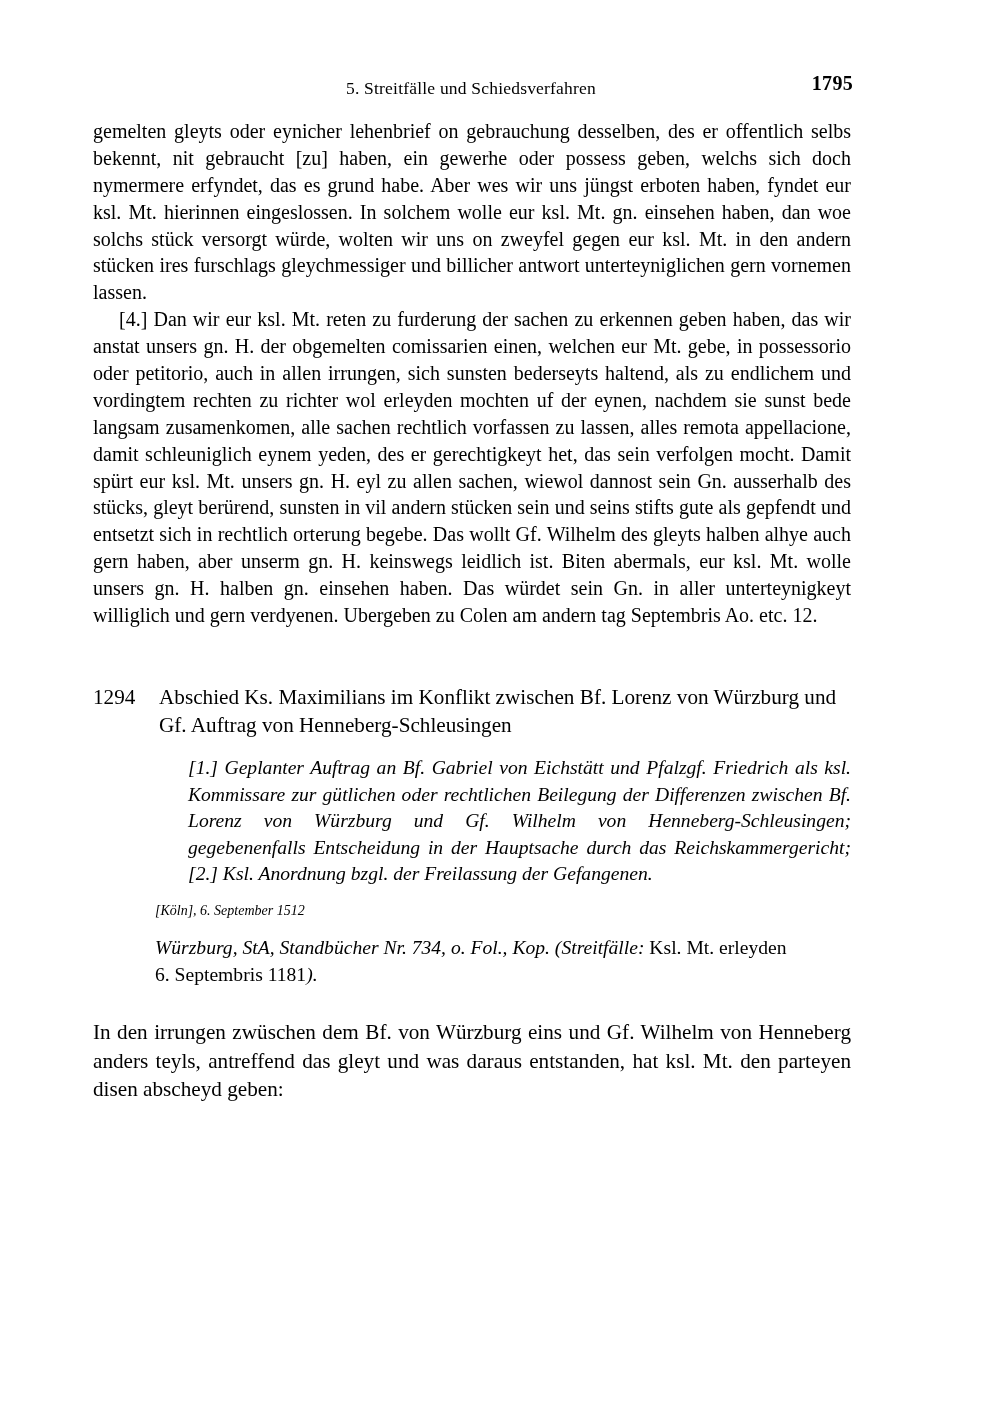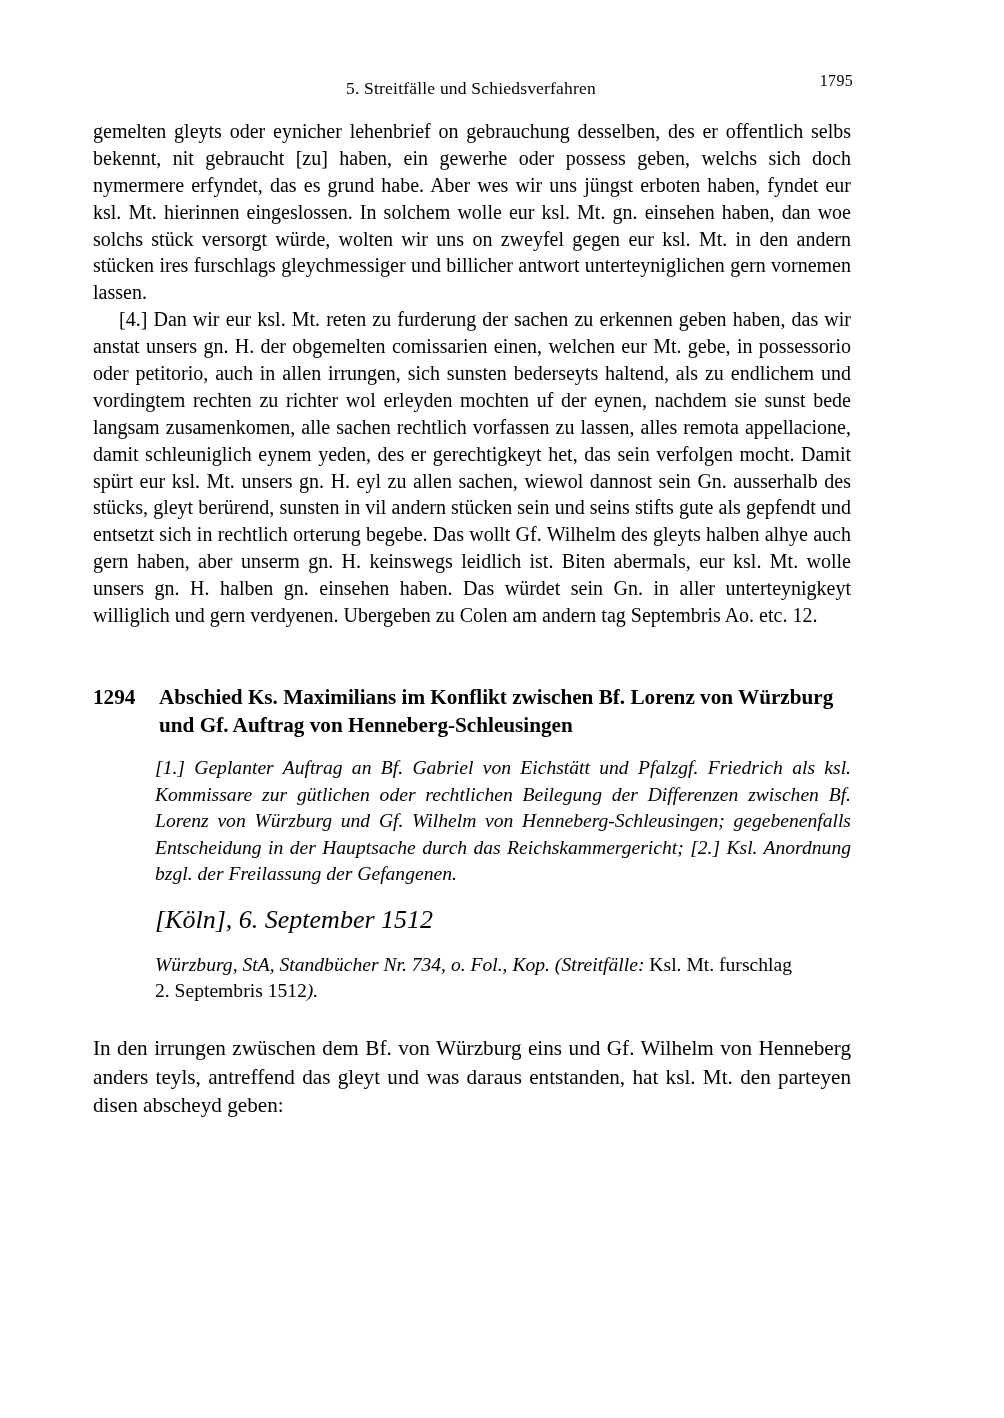--- a/index.html
+++ b/index.html
@@ -38,22 +38,23 @@
     left: 0;
     right: 4px;
     text-align: center;
     font-size: 17.5px;
     letter-spacing: 0.2px;
   }
   .rh-folio {
     position: absolute;
     right: 0;
     top: -6px;
-    font-size: 16px;
+    font-size: 20px;
     letter-spacing: 0.3px;
+    font-weight: bold;
   }
   .body-col {
     position: absolute;
     left: 93px;
     top: 118px;
     width: 758px;
   }
   p {
     margin: 0;
     font-size: 20px;
@@ -64,45 +65,45 @@
   }
   p.indent {
     text-indent: 26px;
   }
   .gap-after-block {
     height: 54px;
   }
   .doc-head {
     display: flex;
     align-items: flex-start;
-    font-weight: bold;
+    font-weight: normal;
     font-size: 21.2px;
     line-height: 1.33;
   }
   .doc-num {
     flex: 0 0 auto;
     width: 66px;
     white-space: nowrap;
   }
   .doc-title {
     flex: 1 1 auto;
   }
   .abstract {
     margin-top: 16px;
-    margin-left: 62px;
+    margin-left: 95px;
     font-style: italic;
     font-size: 19.6px;
     line-height: 1.35;
     text-align: justify;
   }
   .dateline {
     margin-top: 15px;
     margin-left: 62px;
     font-style: italic;
-    font-size: 26px;
+    font-size: 14px;
     line-height: 1.35;
   }
   .source {
     margin-top: 14px;
     margin-left: 62px;
     font-style: italic;
     font-size: 19.6px;
     line-height: 1.35;
     text-align: left;
     width: 694px;
@@ -140,20 +141,20 @@
     <div class="doc-head">
       <span class="doc-num">1294</span>
       <span class="doc-title">Abschied Ks. Maximilians im Konflikt zwischen Bf. Lorenz von Würzburg und Gf. Auftrag von Henneberg-Schleusingen</span>
     </div>
 
     <div class="abstract">[1.] Geplanter Auftrag an Bf. Gabriel von Eichstätt und Pfalzgf. Friedrich als ksl. Kommissare zur gütlichen oder rechtlichen Beilegung der Differenzen zwischen Bf. Lorenz von Würzburg und Gf. Wilhelm von Henneberg-Schleusingen; gegebenenfalls Entscheidung in der Hauptsache durch das Reichskammergericht; [2.] Ksl. Anordnung bzgl. der Freilassung der Gefangenen.</div>
 
     <div class="dateline">[Köln], 6. September 1512</div>
 
     <div class="source">
-      <span>Würzburg, StA, Standbücher Nr. 734, o. Fol., Kop. (Streitfälle:</span><span class="roman"> Ksl. Mt. furschlag</span><br>
-      <span class="roman">2. Septembris 1512</span><span>).</span>
+      <span>Würzburg, StA, Standbücher Nr. 734, o. Fol., Kop. (Streitfälle:</span><span class="roman"> Ksl. Mt. erleyden</span><br>
+      <span class="roman">6. Septembris 1181</span><span>).</span>
     </div>
 
     <p class="tail-text after-source">In den irrungen zwüschen dem Bf. von Würzburg eins und Gf. Wilhelm von Henneberg anders teyls, antreffend das gleyt und was daraus entstanden, hat ksl. Mt. den parteyen disen abscheyd geben:</p>
 
   </div>
 </div>
 
 </body></html>

